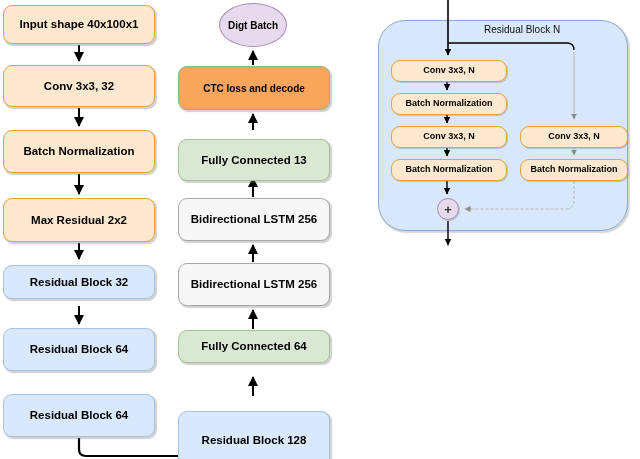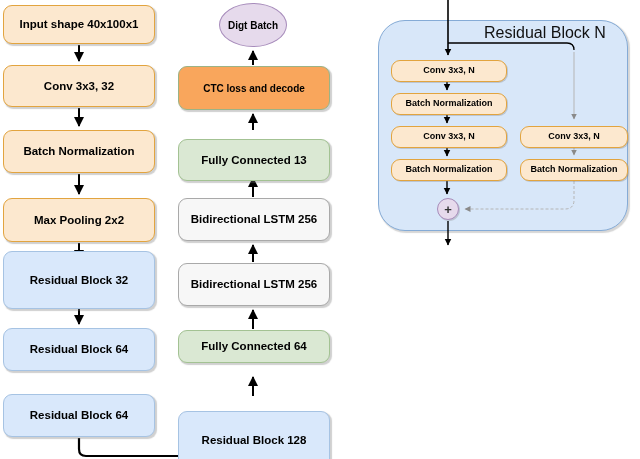--- a/index.html
+++ b/index.html
@@ -36,21 +36,21 @@
     left:378px;top:20px;width:250px;height:211px;
     box-sizing:border-box;
     background:#D8E7F9;
     border:1px solid #85ABD6;
     border-radius:27px;
     box-shadow:1.5px 1.5px 1px rgba(120,120,120,0.3);
   }
   .rb-title{
     position:absolute;
     left:484px;top:24px;
-    font-size:16px;
+    font-size:10px;
     font-weight:normal;
     color:#111;
   }
   .plus-circle{
     position:absolute;
     left:437px;top:198px;width:22px;height:22px;
     box-sizing:border-box;
     border-radius:50%;
     background:#E6DAEC;border:1px solid #A78CBB;
     display:flex;align-items:center;justify-content:center;
@@ -109,22 +109,22 @@
     <path d="M447,115 V123" stroke="#000" stroke-width="1.4" fill="none" marker-end="url(#as)"></path>
     <path d="M447,148 V156" stroke="#000" stroke-width="1.4" fill="none" marker-end="url(#as)"></path>
     <path d="M447,181 V194" stroke="#000" stroke-width="1.4" fill="none" marker-end="url(#as)"></path>
 
     <path d="M448,221 V245" stroke="#000" stroke-width="1.4" fill="none" marker-end="url(#as)"></path>
   </svg>
 
   <div class="node orange" style="left:3px;top:5px;width:152px;height:39px;">Input shape 40x100x1</div>
   <div class="node orange" style="left:3px;top:65px;width:152px;height:42px;">Conv 3x3, 32</div>
   <div class="node orange" style="left:3px;top:130px;width:152px;height:43px;">Batch Normalization</div>
-  <div class="node orange" style="left:3px;top:198px;width:152px;height:44px;">Max Pooling 2x2</div>
-  <div class="node blue" style="left:3px;top:251px;width:152px;height:58px;text-align:center;">Residual Block 32</div>
+  <div class="node orange" style="left:3px;top:198px;width:152px;height:44px;">Max Residual 2x2</div>
+  <div class="node blue" style="left:3px;top:265px;width:152px;height:34px;text-align:center;">Residual Block 32</div>
   <div class="node blue" style="left:3px;top:328px;width:152px;height:43px;">Residual Block 64</div>
   <div class="node blue" style="left:3px;top:394px;width:152px;height:43px;">Residual Block 64</div>
 
   <div class="node lavender ellipse" style="left:219px;top:3px;width:68px;height:44px;">Digt Batch</div>
   <div class="node orange-strong" style="left:178px;top:66px;width:152px;height:44px;">CTC loss and decode</div>
   <div class="node green" style="left:178px;top:131px;width:152px;height:42px;margin-top:8px;">Fully Connected 13</div>
   <div class="node grayed" style="left:178px;top:198px;width:152px;height:43px;">Bidirectional LSTM 256</div>
   <div class="node grayed" style="left:178px;top:263px;width:152px;height:43px;">Bidirectional LSTM 256</div>
   <div class="node green" style="left:178px;top:330px;width:152px;height:33px;">Fully Connected 64</div>
   <div class="node blue" style="left:178px;top:411px;width:152px;height:58px;">Residual Block 128</div>

